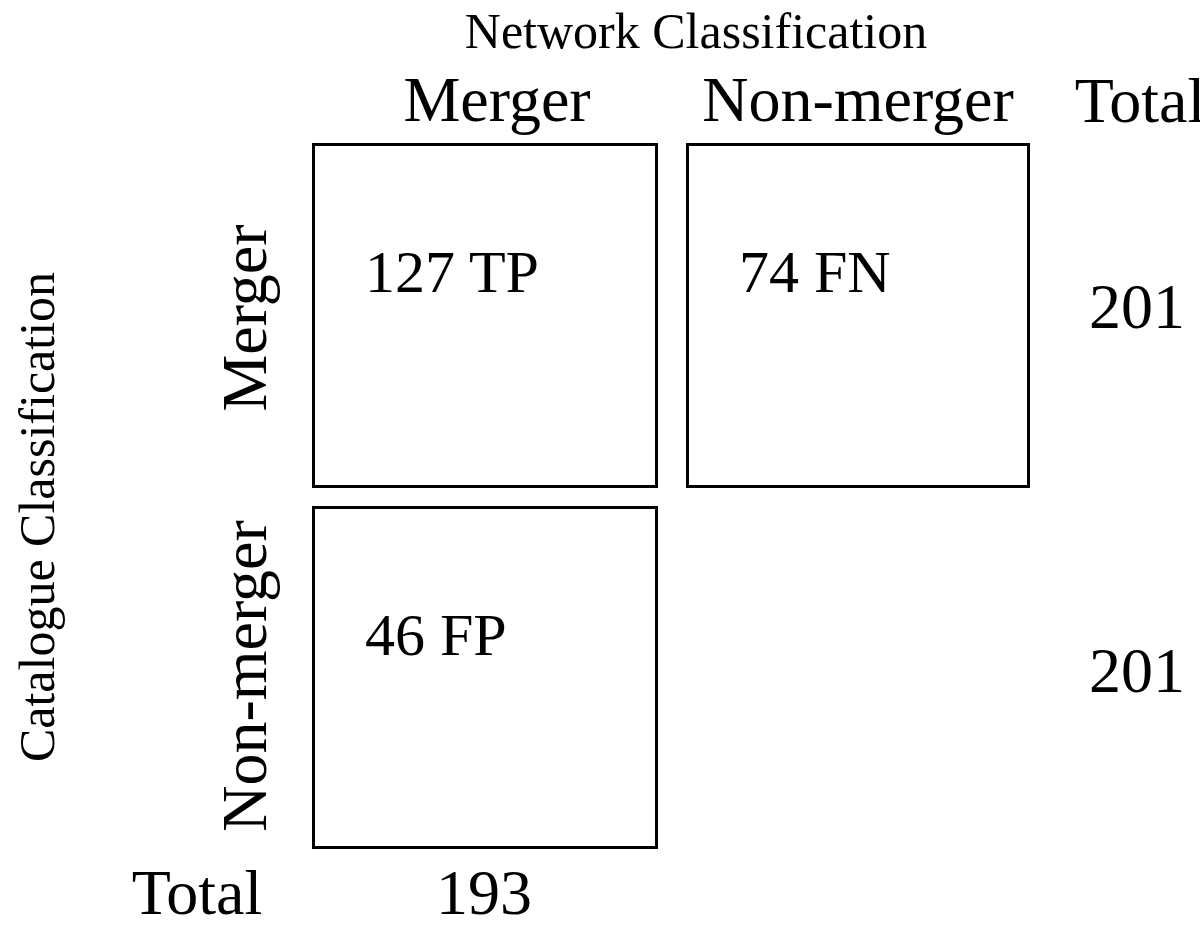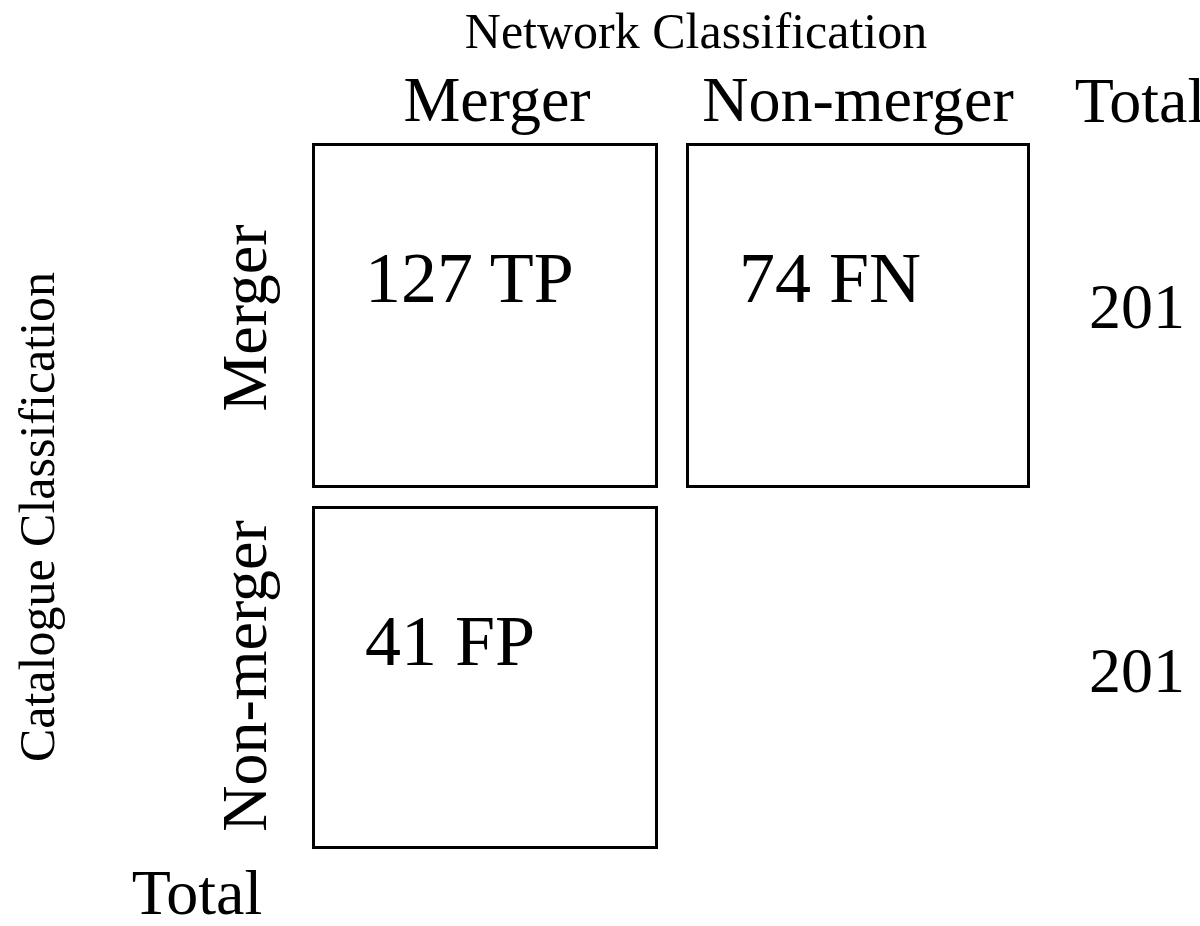--- a/index.html
+++ b/index.html
@@ -19,21 +19,21 @@
   .title  { font-size:50px; }
   .lbl    { font-size:64px; }
   .box {
     position:absolute;
     border:3px solid var(--ink);
     background:var(--bg);
   }
   .cellv {
     position:absolute;
     left:50px; top:96px;
-    font-size:72px; line-height:1;
+    font-size:60px; line-height:1;
     white-space:nowrap;
   }
 </style>
 </head>
 <body>
 
 <div class="fig">
 
   <div class="t title ctr" style="left:696px; top:31px;">Network Classification</div>
 
@@ -46,21 +46,22 @@
   <div class="t lbl rot" style="left:245px; top:318px;">Merger</div>
   <div class="t lbl rot" style="left:245px; top:676px;">Non-merger</div>
 
   <div class="box" style="left:312px; top:143px; width:346px; height:345px;">
     <span class="cellv">127 TP</span>
   </div>
   <div class="box" style="left:686px; top:143px; width:344px; height:345px;text-align:center;">
     <span class="cellv">74 FN</span>
   </div>
   <div class="box" style="left:312px; top:506px; width:346px; height:343px;">
-    <span class="cellv">41 FP</span>
+    <span class="cellv">46 FP</span>
   </div>
 
   <div class="t lbl ctr" style="left:1137px; top:307px;">201</div>
   <div class="t lbl ctr" style="left:1137px; top:671px;">201</div>
 
   <div class="t lbl ctr" style="left:197px; top:893px;">Total</div>
+  <div class="t lbl ctr" style="left:484px; top:893px;">193</div>
 
 </div>
 
 </body></html>

